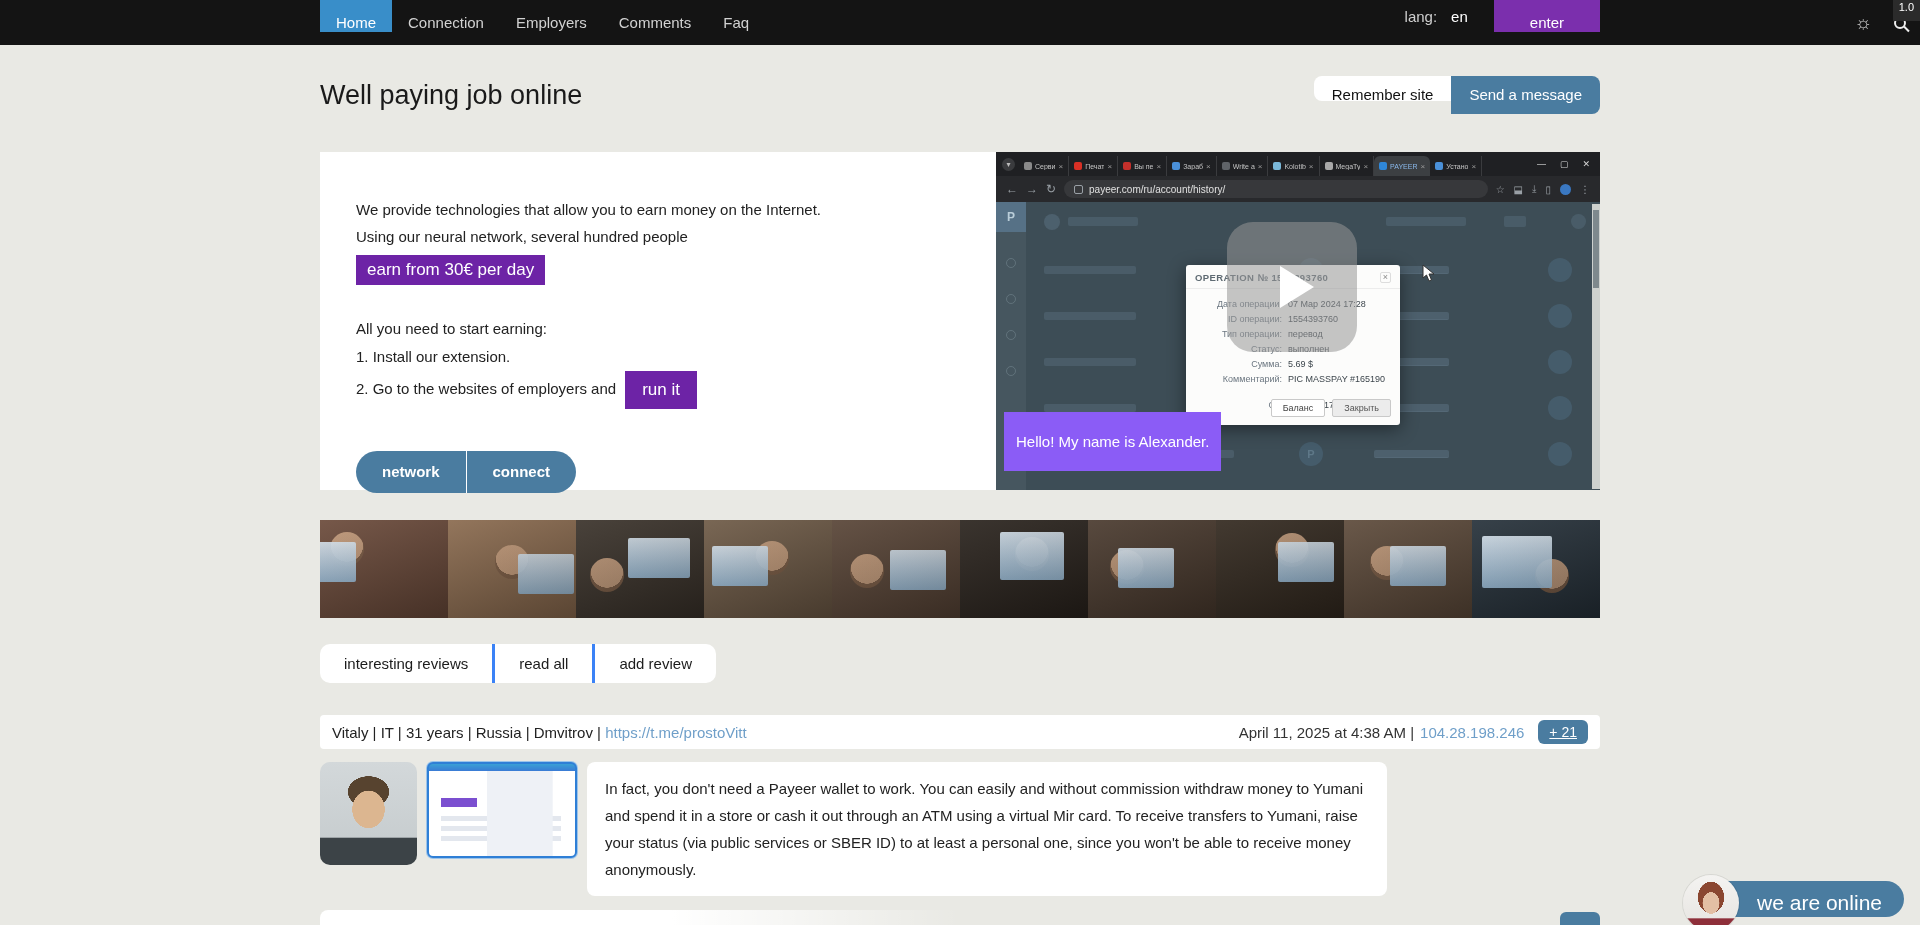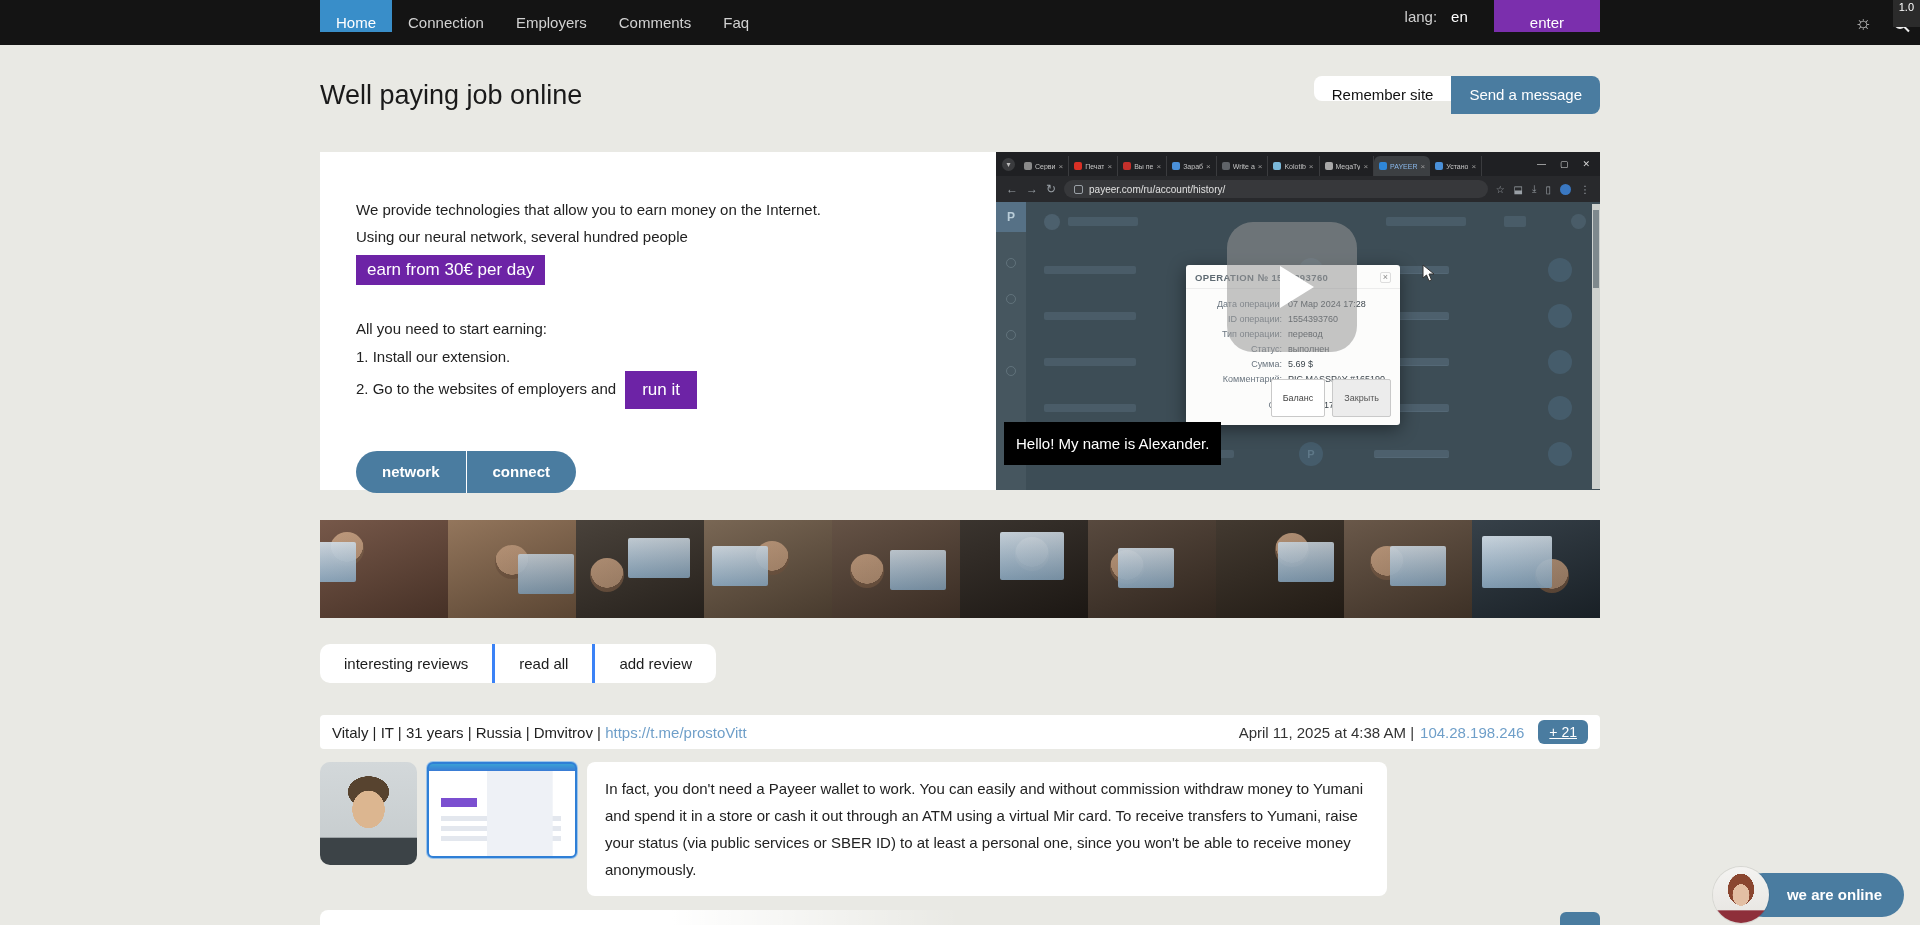--- a/index.html
+++ b/index.html
@@ -17,21 +17,21 @@
   .nav-item.active { background:#398ec9; color:#fff; }
   .nav-spacer { flex:1; }
   .nav-lang { display:flex; align-items:center; gap:14px; margin-right:26px; font-size:15px; }
   .nav-lang .l1 { color:#cfcfcf; } .nav-lang .l2 { color:#fff; }
   .enter-btn { background:#7b2fad; color:#fff; font-size:15px; line-height:45px; padding:0 36px; cursor:pointer; }
   .nav-icons { position:absolute; right:14px; top:0; height:45px; display:flex; align-items:center; gap:22px; }
   .sun-icon { color:#c9c9c9; font-size:19px; line-height:1; cursor:pointer; }
   .magnifier { width:12px; height:12px; border:2px solid #ededed; border-radius:50%; position:relative; cursor:pointer; }
   .magnifier::after { content:''; position:absolute; width:7px; height:2px; background:#ededed;
     right:-6px; bottom:-3px; transform:rotate(45deg); }
-  .zoom-chip { position:absolute; right:0; top:0; background:#2b2b2b; color:#fff; font-size:11px; padding:1px 6px 14px; }
+  .zoom-chip { position:absolute; right:0; top:0; background:#2b2b2b; color:#fff; font-size:11px; padding:1px 6px 8px; }
   
   .title-row { margin:30px 320px 0; height:40px; display:flex; justify-content:space-between; align-items:center; }
   .page-title { font-size:27px; font-weight:400; color:#1a1a1a; }
   .title-btns { display:flex; }
   .btn-remember { background:#fff; color:#111; font-size:15px; height:25px; line-height:38px;
     padding:0 18px; border-radius:8px 0 0 8px; cursor:pointer; }
   .btn-message { background:#4a7ca0; color:#fff; font-size:15px; height:38px; line-height:38px;
     padding:0 18px; border-radius:0 8px 8px 0; cursor:pointer; }
   
   .hero { margin:37px 320px 0; display:flex; height:338px; }
@@ -96,32 +96,32 @@
     border-bottom:1px solid #ececec; }
   .op-title { font-size:9.5px; letter-spacing:.4px; color:#5f6b73; font-weight:700; }
   .op-x { font-size:9px; color:#888; border:1px solid #ddd; width:11px; height:11px; line-height:9px;
     text-align:center; border-radius:2px; cursor:pointer; }
   .op-body { padding:8px 10px 0; }
   .op-row { display:flex; font-size:9px; line-height:15px; }
   .op-row .k { width:92px; text-align:right; color:#6b7娱; color:#6b7680; padding-right:6px; }
   .op-row .v { color:#3c454c; }
   .op-row.gap { margin-top:11px; }
   .op-btns { position:absolute; right:9px; bottom:8px; display:flex; gap:7px; }
-  .op-btn { font-size:9px; padding:13px 11px; border-radius:2px; cursor:pointer;text-align:right; }
+  .op-btn { font-size:9px; padding:3px 11px; border-radius:2px; cursor:pointer;text-align:right; }
   .op-btn.light { background:#fff; border:1px solid #c9c9c9; color:#444; }
   .op-btn.grey  { background:#ececec; border:1px solid #c9c9c9; color:#555; }
   
   .play-overlay { position:absolute; left:231px; top:70px; width:130px; height:130px;
     background:rgba(150,150,150,.55); border-radius:26px; z-index:4; display:flex;
     align-items:center; justify-content:center; cursor:pointer; }
   .play-tri { width:0; height:0; border-left:34px solid #fff; border-top:21px solid transparent;
     border-bottom:21px solid transparent; margin-left:10px; }
   .cursor-arrow { position:absolute; left:426px; top:112px; z-index:5; }
-  .vid-caption { position:absolute; left:8px; bottom:25px; background:#000000; color:#fff;
-    font-size:15px; padding:13px 12px; z-index:4; }
+  .vid-caption { position:absolute; left:8px; bottom:19px; background:#8b5cf6; color:#fff;
+    font-size:15px; padding:21px 12px; z-index:4; }
   .v-scroll { position:absolute; right:0; top:52px; bottom:1px; width:8px; background:#cdd1ce; z-index:4; }
   .v-thumb { position:absolute; left:1px; right:1px; top:6px; height:78px; background:#7e898d; }
   
   .photo-strip { margin:30px 320px 0; height:98px; display:flex; }
   .photo { flex:1; position:relative; overflow:hidden; }
   .photo::before { content:''; position:absolute; inset:0;
     background:linear-gradient(160deg, rgba(255,255,255,.08), rgba(0,0,0,.35)); z-index:2; }
   .photo::after { content:''; position:absolute; width:56px; height:40px; top:30px; left:44px;
     background:linear-gradient(#dcE9f4,#9fc3e0); background:linear-gradient(#dce9f4,#9fc3e0);
     border-radius:2px; z-index:1; opacity:.92; }
@@ -166,22 +166,22 @@
       #fff; }
   .review-card { width:800px; background:#fff; border-radius:8px; padding:13px 18px; }
   .review-card p { font-size:15px; line-height:27px; color:#222; }
   
   .next-row { position:absolute; left:320px; top:910px; width:640px; height:15px;
     border-radius:8px 8px 0 0;
     background:linear-gradient(to right, #fff 55%, rgba(255,255,255,0)); }
   .next-badge { position:absolute; left:1560px; top:912px; width:40px; height:13px;
     background:#4a7ca0; border-radius:6px 6px 0 0; }
   .chat-widget { position:absolute; right:16px; bottom:8px; }
-  .chat-pill { background:#4a7ca0; color:#fff; font-size:15px; height:44px; line-height:44px;
-    border-radius:22px; padding:0 22px 0 46px; cursor:pointer;font-weight:bold; }
+  .chat-pill { background:#4a7ca0; color:#fff; font-size:21px; height:36px; line-height:44px;
+    border-radius:22px; padding:0 22px 0 46px; cursor:pointer; }
   .chat-avatar { position:absolute; left:-28px; top:-6px; width:56px; height:56px; border-radius:50%;
     background:
       radial-gradient(ellipse 14px 18px at 50% 50%, #e3bfa4 60%, rgba(0,0,0,0) 61%),
       radial-gradient(ellipse 21px 25px at 50% 40%, #8a4630 62%, rgba(0,0,0,0) 63%),
       linear-gradient(to top, #8e2f3a 0 22%, rgba(0,0,0,0) 23%),
       linear-gradient(#f4f3f1,#e6e4e0);
     box-shadow:0 0 0 1px rgba(0,0,0,.08); }
 </style>
 </head>
 <body>

